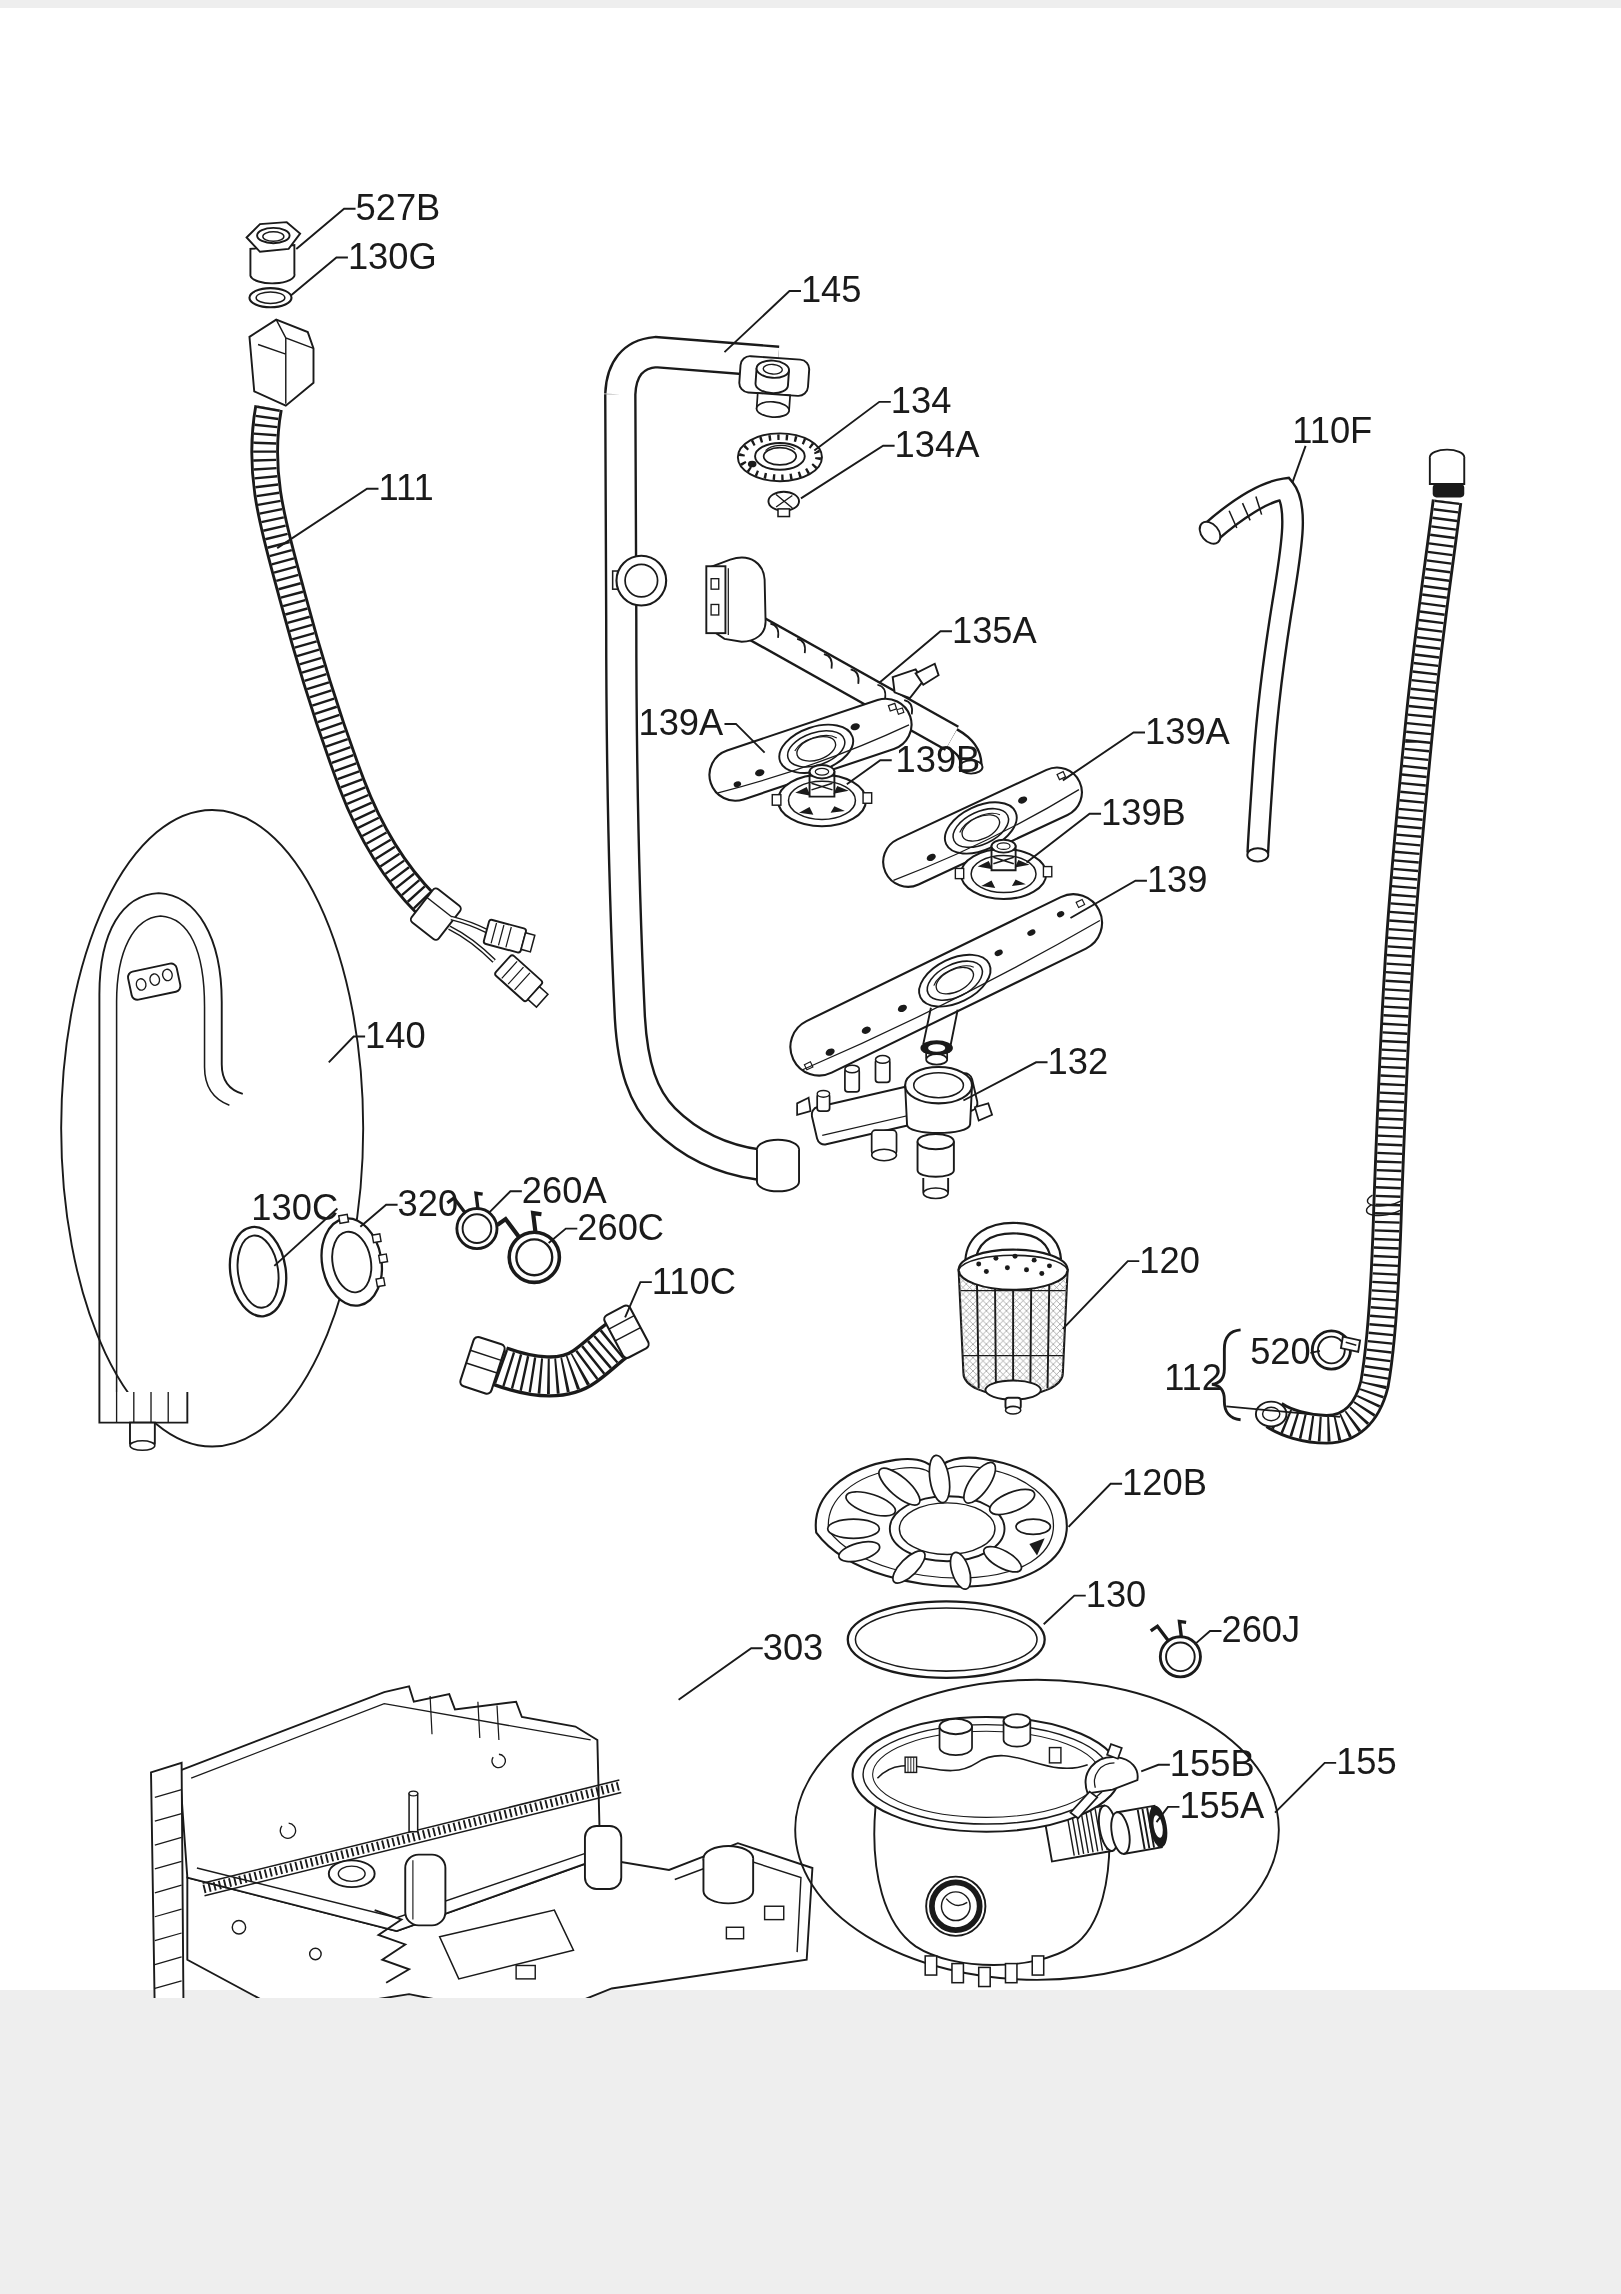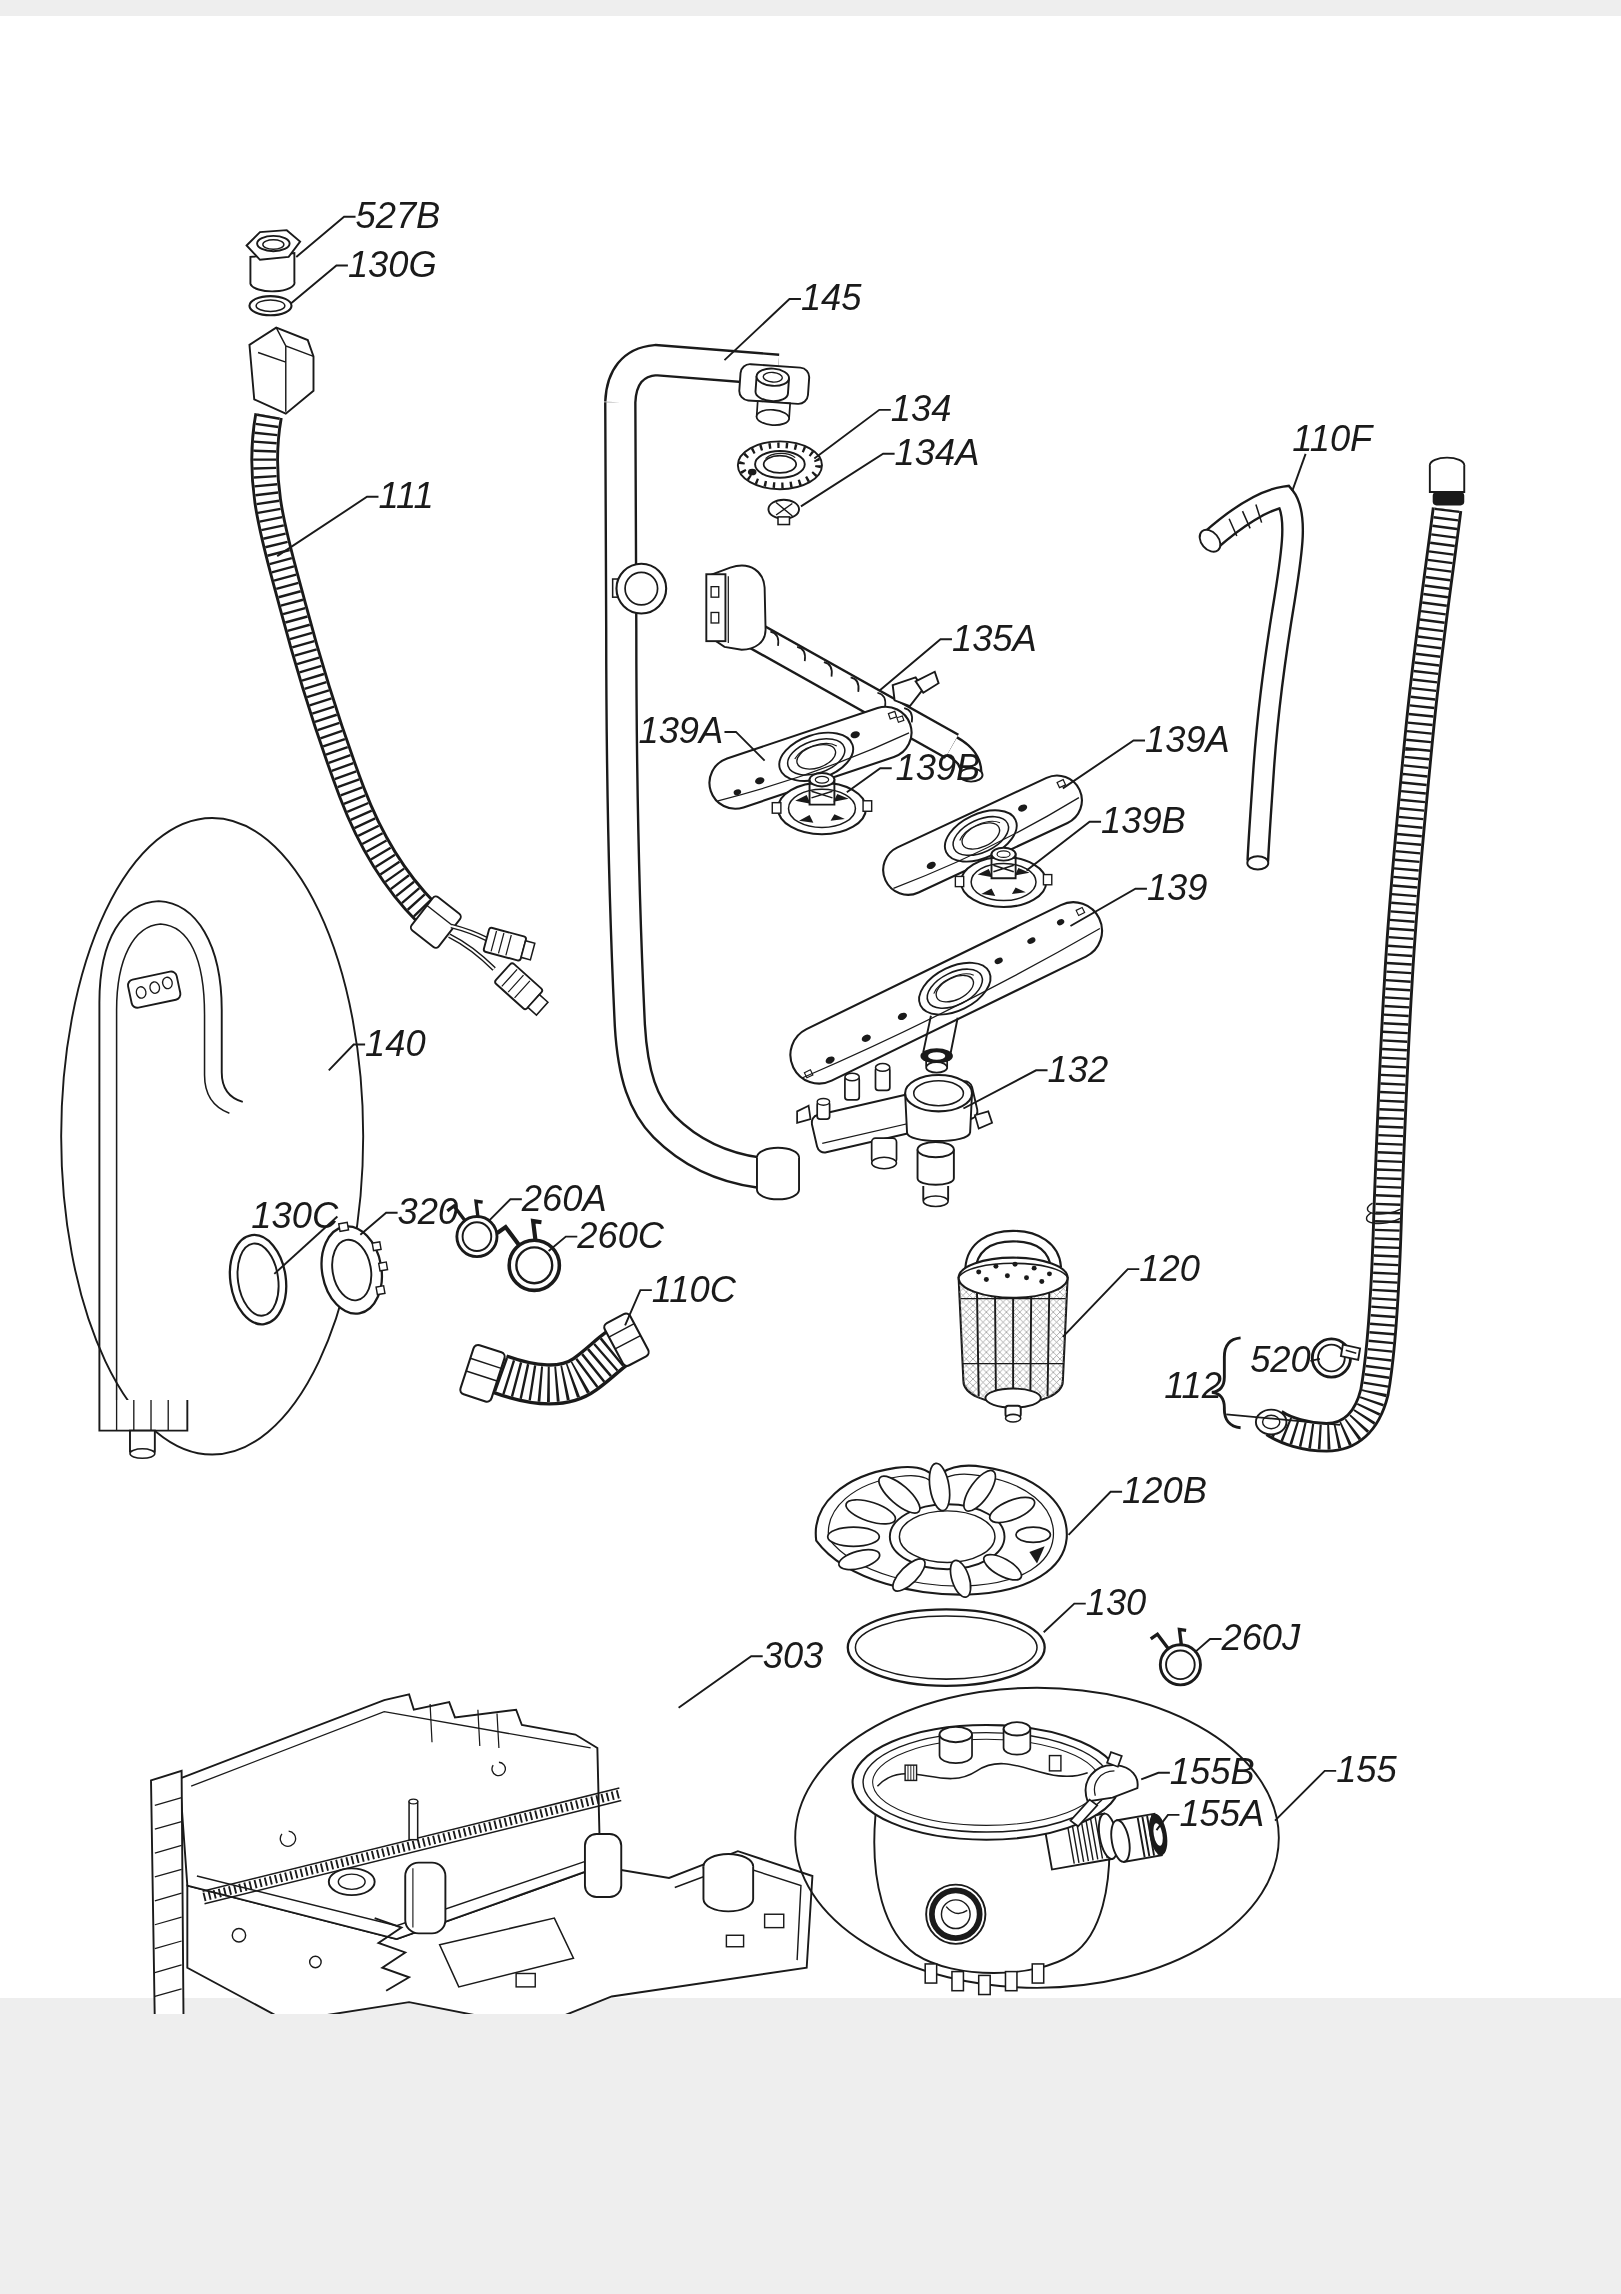--- a/index.html
+++ b/index.html
@@ -1,17 +1,17 @@
 <!DOCTYPE html>
 <html style="--line: #1a1a1a; --bg: #ffffff;"><head>
 <meta charset="utf-8">
 <style>
   :root{ --line:#1a1a1a; --bg:#ffffff; }
   html,body{margin:0;padding:0;background:#eee;}
-  .stage{width:1621px;height:1982px;background:var(--bg);margin:16px auto;position:relative;font-style:italic;}
+  .stage{width:1621px;height:1982px;background:var(--bg);margin:8px auto;position:relative;}
   svg{display:block}
   .lbl{font-family:"Liberation Sans","DejaVu Sans",sans-serif;font-size:38px;fill:var(--line);}
   .code{font-family:"Liberation Sans","DejaVu Sans",sans-serif;font-size:40px;fill:var(--line);letter-spacing:1px;}
   .leader{stroke:var(--line);stroke-width:2;fill:none;}
   .ln{stroke:var(--line);fill:none;}
   .wh{fill:#ffffff;stroke:var(--line);}
   .dk{fill:var(--line);stroke:none;}
 </style>
 </head>
 <body>

